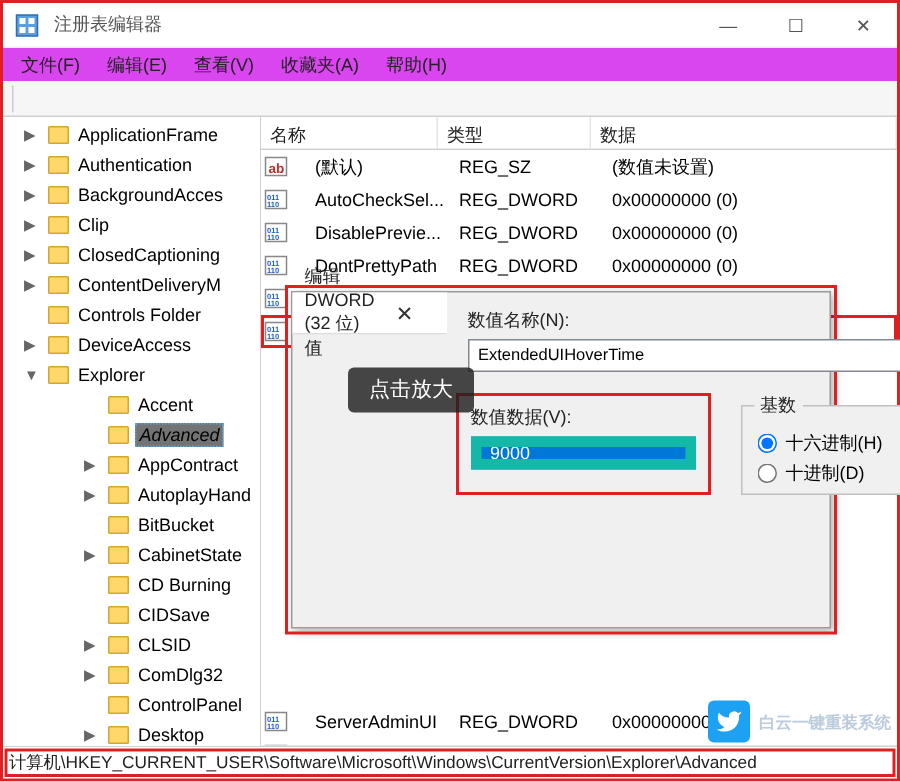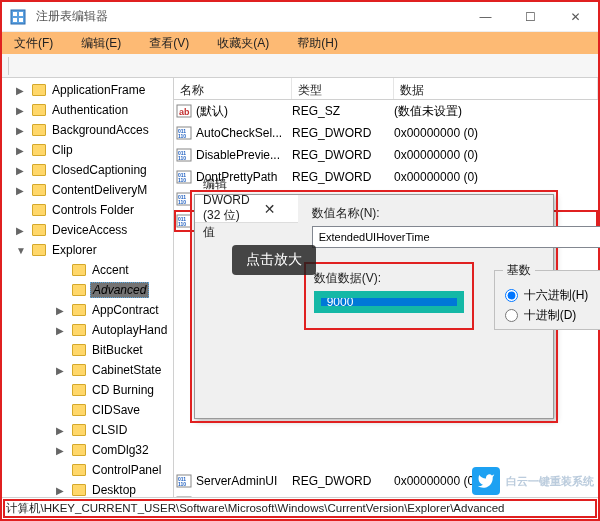--- a/index.html
+++ b/index.html
@@ -3,42 +3,42 @@
 <meta charset="utf-8">
 <style>
   * { box-sizing: border-box; margin: 0; padding: 0; }
   body { font-family: "Microsoft YaHei", "Segoe UI", sans-serif; font-size: 12px; background: #fff; width: 600px; height: 521px; overflow: hidden; position: relative; }
   .window { width: 600px; height: 521px; border: 2px solid #e02020; display: flex; flex-direction: column; background: #fff; }
   .titlebar { height: 30px; display: flex; align-items: center; background: #fff; border-bottom: 1px solid #eee; }
   .titlebar .app-icon { width: 16px; height: 16px; margin: 0 8px; }
   .titlebar .title { flex: 1; color: #555; font-size: 12px; padding-left: 2px; }
   .titlebar .win-btns { display: flex; }
   .titlebar .win-btn { width: 45px; height: 30px; display: flex; align-items: center; justify-content: center; color: #555; }
-  .menubar { height: 22px; display: flex; align-items: center; padding: 0 4px; gap: 12px; background: #fdba74; }
+  .menubar { height: 22px; display: flex; align-items: center; padding: 0 4px; gap: 2px; background: #d946ef; }
   .menubar .menu-item { padding: 2px 8px; color: #222; }
   .toolbar { height: 24px; display: flex; align-items: center; border-bottom: 1px solid #d0d0d0; background: #f6f6f6; padding: 0 4px; }
   .toolbar .sep { width: 1px; height: 18px; background: #ccc; margin: 0 2px; }
   .content { flex: 1; display: flex; overflow: hidden; }
   .tree { width: 172px; border-right: 1px solid #d0d0d0; overflow-y: auto; overflow-x: hidden; background: #fff; padding-top: 2px; }
   .tree-item { display: flex; align-items: center; height: 20px; white-space: nowrap; padding-left: 4px; }
   .tree-item .exp { width: 12px; color: #666; font-size: 10px; display: inline-block; }
   .folder-icon { width: 14px; height: 12px; background: #ffd76a; border: 1px solid #d4a82b; border-radius: 1px; margin: 0 4px; flex-shrink: 0; }
   .tree-item.depth-1 { padding-left: 14px; }
   .tree-item.depth-2 { padding-left: 54px; }
   .tree-item.selected .lbl { background: #737373; border: 1px dotted #5aa7e0; padding: 0 2px; font-style: italic; }
   .tree-item .lbl { padding: 0 2px; }
   .right { flex: 1; display: flex; flex-direction: column; position: relative; }
   .list-header { display: flex; height: 22px; border-bottom: 1px solid #d0d0d0; background: #fff; font-size: 12px; }
   .list-header .col { border-right: 1px solid #e5e5e5; padding: 4px 6px; color: #222; }
   .col-name { width: 118px; }
   .col-type { width: 102px; }
   .col-data { flex: 1; }
   .list { flex: 1; overflow: hidden; }
   .row { display: flex; align-items: center; height: 22px; padding-left: 2px; }
-  .row .ico { width: 18px; height: 16px; margin-right: 2px; flex-shrink: 0; }
+  .row .ico { width: 18px; height: 16px; margin-right: 16px; flex-shrink: 0; }
   .row .cname { width: 96px; overflow: hidden; text-overflow: ellipsis; white-space: nowrap; }
   .row .ctype { width: 102px; overflow: hidden; }
   .row .cdata { flex: 1; overflow: hidden; }
   .row.highlight { outline: 2px solid #e02020; outline-offset: -2px; }
   .statusbar { height: 22px; border-top: 1px solid #d0d0d0; display: flex; align-items: center; padding: 0 4px; font-size: 11.5px; color: #222; white-space: nowrap; overflow: hidden; position: relative; }
   .statusbar::before { content: ""; position: absolute; inset: 1px; border: 2px solid #e02020; pointer-events: none; }
   
   .dialog { position: absolute; left: 194px; top: 194px; width: 360px; height: 225px; background: #f0f0f0; border: 1px solid #9a9a9a; box-shadow: 2px 2px 6px rgba(0,0,0,0.3); outline: 2px solid #e02020; outline-offset: 2px; display: flex; flex-direction: row; }
   .dialog .dtitle { height: 28px; background: #fff; display: flex; align-items: center; padding: 0 8px; border-bottom: 1px solid #ddd; }
   .dialog .dtitle .t { flex: 1; color: #222; }

